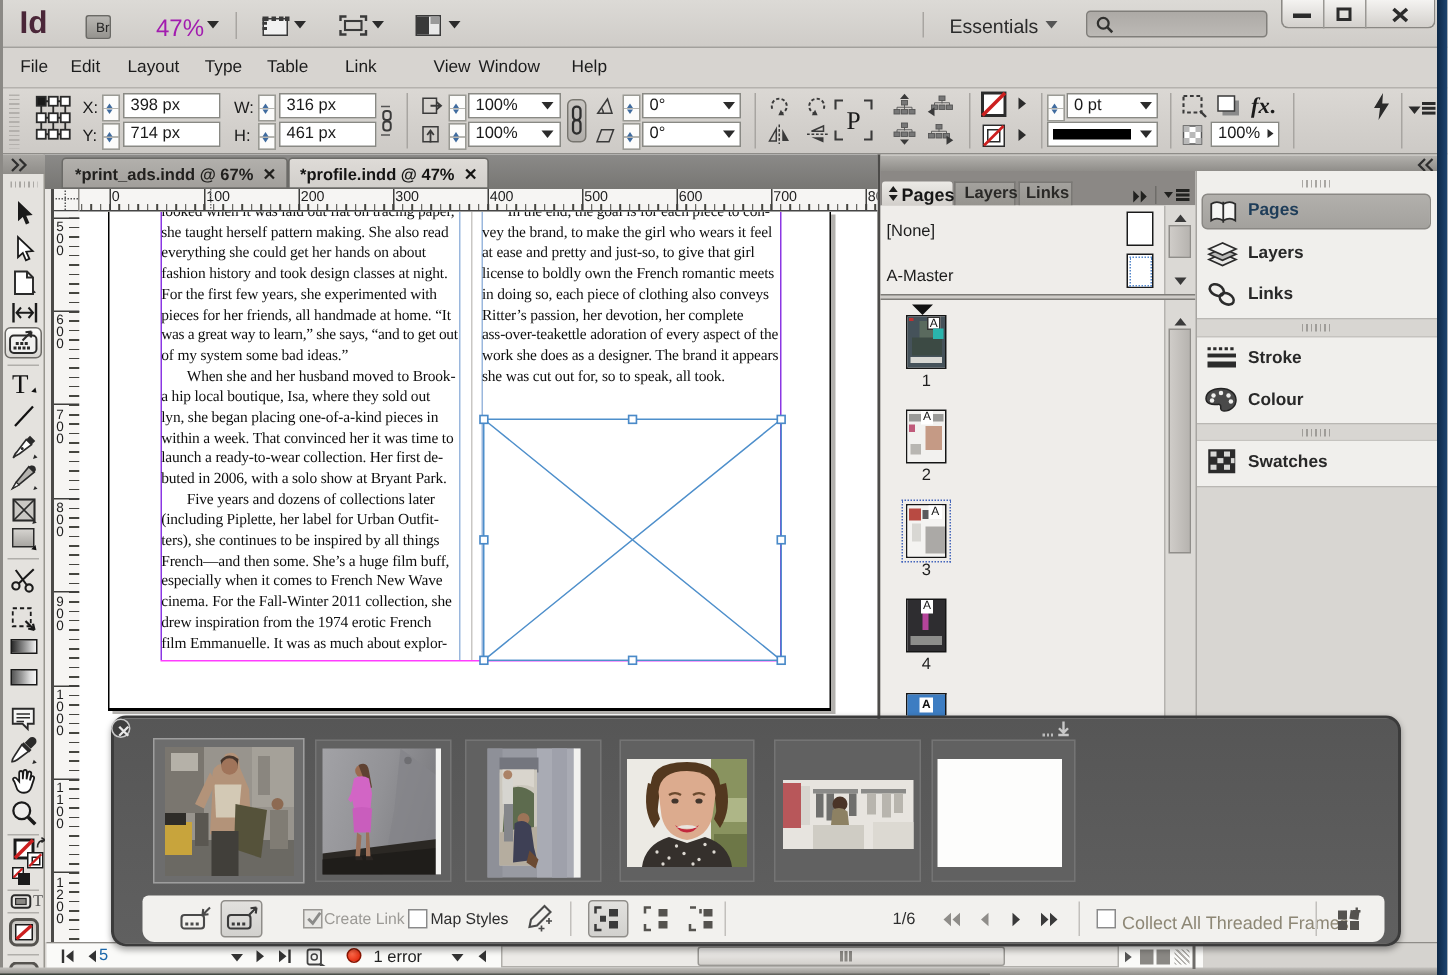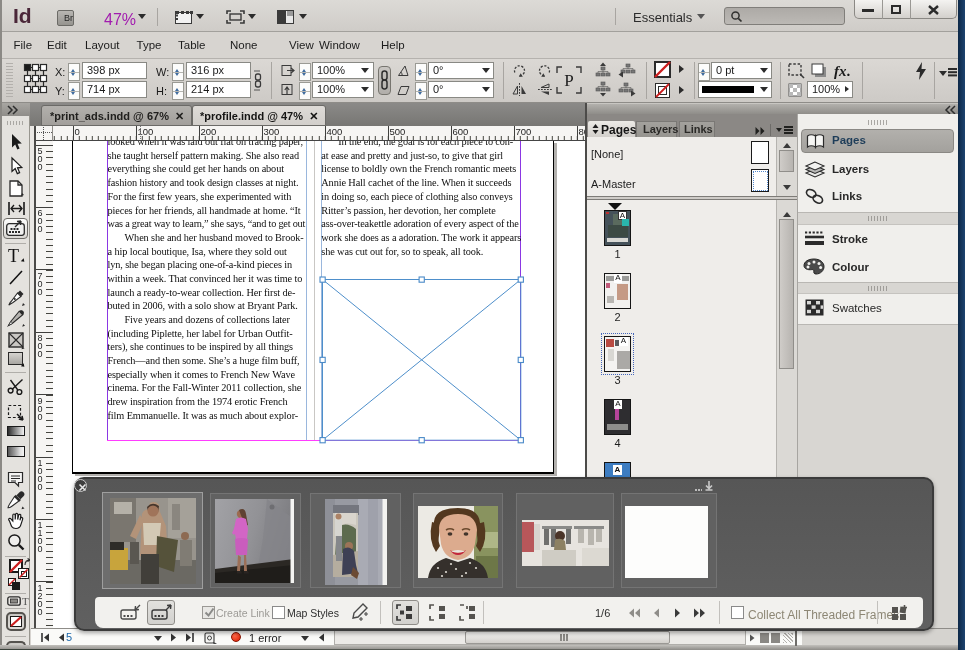--- a/index.html
+++ b/index.html
@@ -72,21 +72,21 @@
 <svg class="a" style="left:928px;top:5px" width="11" height="10" viewBox="0 0 11 10">
     <path d="M1 1 L10 9 M10 1 L1 9" stroke="#2b2b2b" stroke-width="2.4"></path>
   </svg>
 
 <div class="a" id="menubar" style="left:0;top:33px;width:965px;height:25px;background:#d7d4d0;font-size:11.5px;color:#1c1c1c">
 <span class="a" style="left:13.5px;top:6px">File</span>
 <span class="a" style="left:47px;top:6px">Edit</span>
 <span class="a" style="left:85px;top:6px">Layout</span>
 <span class="a" style="left:136.5px;top:6px">Type</span>
 <span class="a" style="left:178px;top:6px">Table</span>
-<span class="a" style="left:230px;top:6px">None</span>
+<span class="a" style="left:230px;top:6px">Link</span>
 <span class="a" style="left:289px;top:6px">View</span>
 <span class="a" style="left:319px;top:6px">Window</span>
 <span class="a" style="left:381px;top:6px">Help</span>
 </div>
 
 <div class="a" id="ctrl" style="left:0;top:58px;width:965px;height:45px;background:linear-gradient(#dbd8d4,#cdcac6);border-top:1px solid #b5b2ae;border-bottom:1px solid #8e8c88"></div>
 <div class="a" style="left:6px;top:63px;width:7px;height:36px;background:repeating-linear-gradient(#b3b0ac 0 1px,transparent 1px 3px)"></div>
 
 <svg class="a" style="left:24px;top:64px" width="23" height="29" viewBox="0 0 23 29">
 <g stroke="#2a2a2a" stroke-width="1.2" fill="none">
@@ -108,21 +108,21 @@
 <div class="spin" style="left:68px;top:63px"></div>
 <div class="fld" style="left:82px;top:62px;width:65px;height:17px">398 px</div>
 <div class="a" style="left:156px;top:66px;font-size:11px;color:#1a1a1a">W:</div>
 <div class="spin" style="left:172px;top:63px"></div>
 <div class="fld" style="left:186px;top:62px;width:65px;height:17px">316 px</div>
 <div class="a" style="left:55px;top:85px;font-size:11px;color:#1a1a1a">Y:</div>
 <div class="spin" style="left:68px;top:82px"></div>
 <div class="fld" style="left:82px;top:81px;width:65px;height:17px">714 px</div>
 <div class="a" style="left:156px;top:85px;font-size:11px;color:#1a1a1a">H:</div>
 <div class="spin" style="left:172px;top:82px"></div>
-<div class="fld" style="left:186px;top:81px;width:65px;height:17px">214 px</div>
+<div class="fld" style="left:186px;top:81px;width:65px;height:17px">461 px</div>
 
 <svg class="a" style="left:252px;top:70px" width="12" height="21" viewBox="0 0 12 21">
     <path d="M2 1 h6 M2 20 h6" stroke="#555" fill="none"></path>
     <rect x="3.5" y="4" width="5" height="6" rx="2" fill="none" stroke="#3a3a3a" stroke-width="1.3"></rect>
     <rect x="3.5" y="11" width="5" height="6" rx="2" fill="none" stroke="#3a3a3a" stroke-width="1.3"></rect>
   </svg>
 <div class="sep" style="left:271px;top:62px;height:37px"></div>
 
 <svg class="a" style="left:281px;top:64px" width="14" height="13" viewBox="0 0 14 13">
     <rect x="1" y="1.5" width="9" height="10" fill="none" stroke="#3a3a3a"></rect>
@@ -451,45 +451,46 @@
  <div class="a" style="left:61px;top:299px;width:414px;height:1px;background:#ff3dff"></div>
 
  <div class="a col" style="left:62px;top:-4.9px;width:198.5px">
   <div class="tl">looked when it was laid out flat on tracing paper,</div>
   <div class="tl">she taught herself pattern making. She also read</div>
   <div class="tl">everything she could get her hands on about</div>
   <div class="tl">fashion history and took design classes at night.</div>
   <div class="tl">For the first few years, she experimented with</div>
   <div class="tl">pieces for her friends, all handmade at home. “It</div>
   <div class="tl" style="letter-spacing:-0.23px">was a great way to learn,” she says, “and to get out</div>
+  <div class="tl nj">of my system some bad ideas.”</div>
   <div class="tl ind">When she and her husband moved to Brook-</div>
   <div class="tl">a hip local boutique, Isa, where they sold out</div>
   <div class="tl">lyn, she began placing one-of-a-kind pieces in</div>
   <div class="tl">within a week. That convinced her it was time to</div>
   <div class="tl">launch a ready-to-wear collection. Her first de-</div>
   <div class="tl nj">buted in 2006, with a solo show at Bryant Park.</div>
   <div class="tl ind">Five years and dozens of collections later</div>
   <div class="tl">(including Piplette, her label for Urban Outfit-</div>
   <div class="tl">ters), she continues to be inspired by all things</div>
   <div class="tl">French—and then some. She’s a huge film buff,</div>
   <div class="tl">especially when it comes to French New Wave</div>
   <div class="tl">cinema. For the Fall-Winter 2011 collection, she</div>
   <div class="tl">drew inspiration from the 1974 erotic French</div>
   <div class="tl">film Emmanuelle. It was as much about explor-</div>
  </div>
 
  <div class="a col" style="left:275.8px;top:-4.9px;width:198.5px">
   <div class="tl ind2">In the end, the goal is for each piece to con-</div>
+  <div class="tl">vey the brand, to make the girl who wears it feel</div>
   <div class="tl">at ease and pretty and just-so, to give that girl</div>
   <div class="tl">license to boldly own the French romantic meets</div>
-  <div class="tl">Annie Hall cachet of the line. When it succeeds</div>
   <div class="tl">in doing so, each piece of clothing also conveys</div>
   <div class="tl">Ritter’s passion, her devotion, her complete</div>
   <div class="tl" style="letter-spacing:-0.15px">ass-over-teakettle adoration of every aspect of the</div>
-  <div class="tl">work she does as a adoration. The work it appears</div>
+  <div class="tl">work she does as a designer. The brand it appears</div>
   <div class="tl nj">she was cut out for, so to speak, all took.</div>
  </div>
 
  <svg class="a" style="left:273.2px;top:134.8px" width="206" height="168" viewBox="0 0 206 168">
   <g stroke="#4e8fcb" fill="none" stroke-width="1">
    <rect x="3.5" y="3.5" width="198.3" height="160.7"></rect>
    <path d="M3.5 3.5 L201.8 164.2 M201.8 3.5 L3.5 164.2"></path>
   </g>
   <g stroke="#4a8ac8" fill="#fff" stroke-width="1.1">
    <rect x="1" y="1" width="5.2" height="5.2"></rect>
@@ -697,21 +698,21 @@
       <rect x="0.5" y="0.5" width="18" height="16" fill="#2b2b2b"></rect>
       <g fill="#d8d8d6">
         <rect x="2" y="2" width="4" height="3.4"></rect>
         <rect x="11" y="2" width="4" height="3.4"></rect>
         <rect x="6.6" y="6.4" width="4" height="3.4"></rect>
         <rect x="15.6" y="6.4" width="2.4" height="3.4"></rect>
         <rect x="2" y="10.8" width="4" height="3.4"></rect>
         <rect x="11" y="10.8" width="4" height="3.4"></rect>
       </g>
     </svg>
- <div class="a" style="left:832px;top:302px;font-size:11.5px;font-weight:normal;color:#282828">Swatches</div>
+ <div class="a" style="left:832px;top:302px;font-size:11.5px;font-weight:bold;color:#282828">Swatches</div>
 </div>
 
 <div id="statusbar">
  <div class="a" style="left:31px;top:628px;width:927px;height:1px;background:#8e8c88"></div>
  <div class="a" style="left:31px;top:629px;width:771px;height:17px;background:#fafaf8"></div>
  <div class="a" style="left:802px;top:629px;width:156px;height:17px;background:#d5d3cf"></div>
  <div class="a" style="left:0px;top:645px;width:958px;height:5px;background:linear-gradient(#c2c0bc,#8e8c88)"></div>
 
  <svg class="a" style="left:39.5px;top:633px" width="10" height="9" viewBox="0 0 10 9">
       <path d="M2 0 v9" stroke="#333" stroke-width="1.6"></path>

